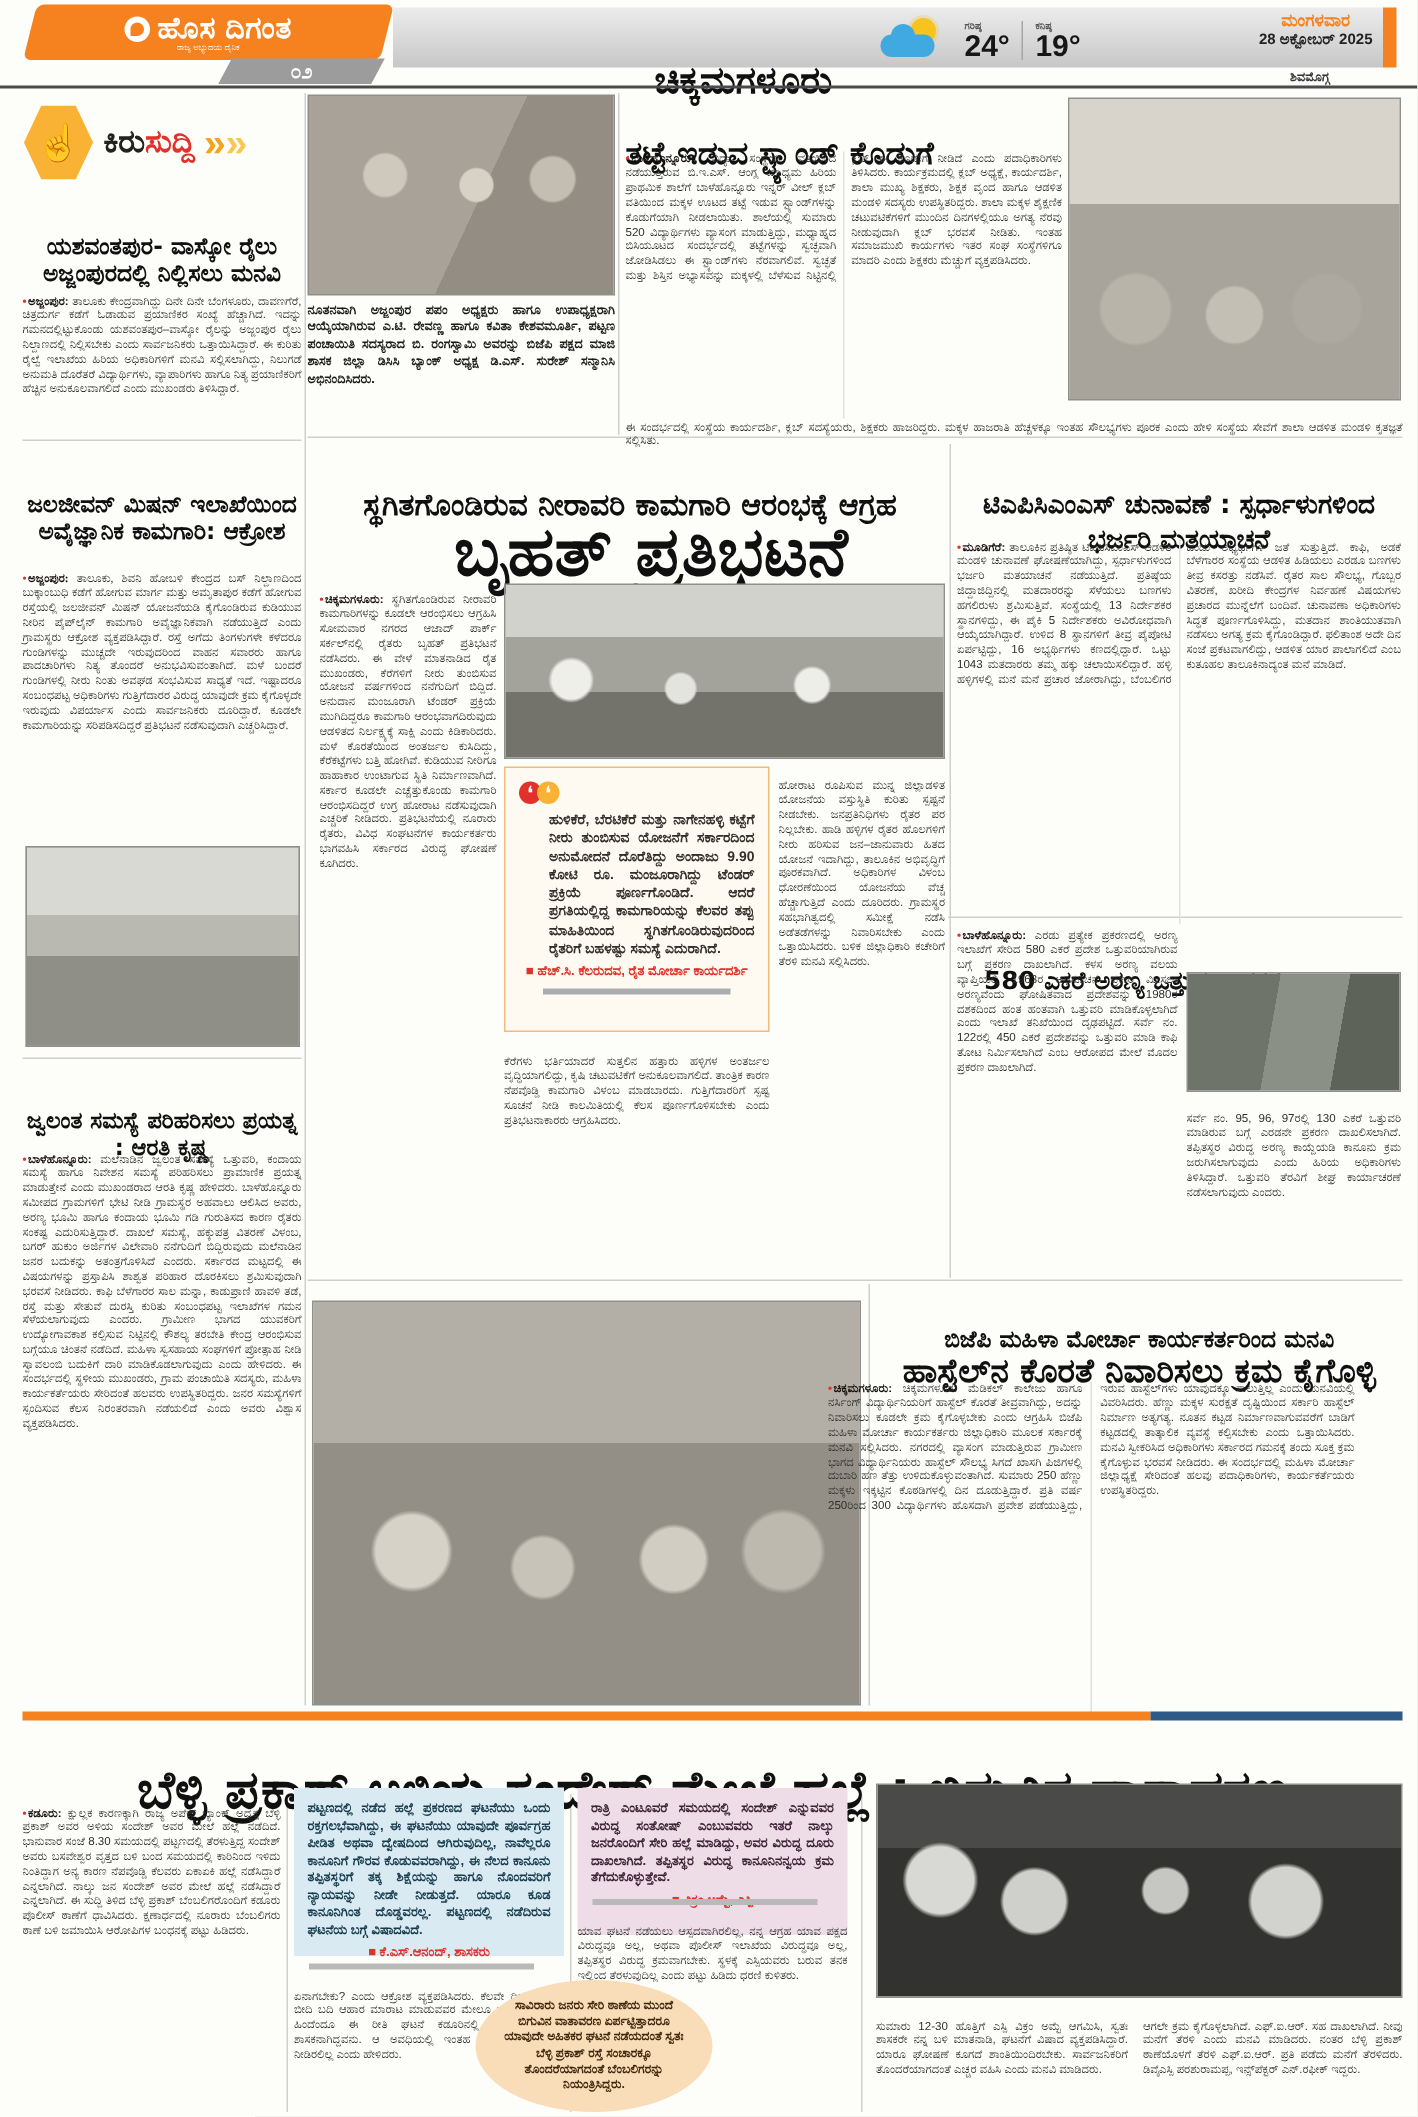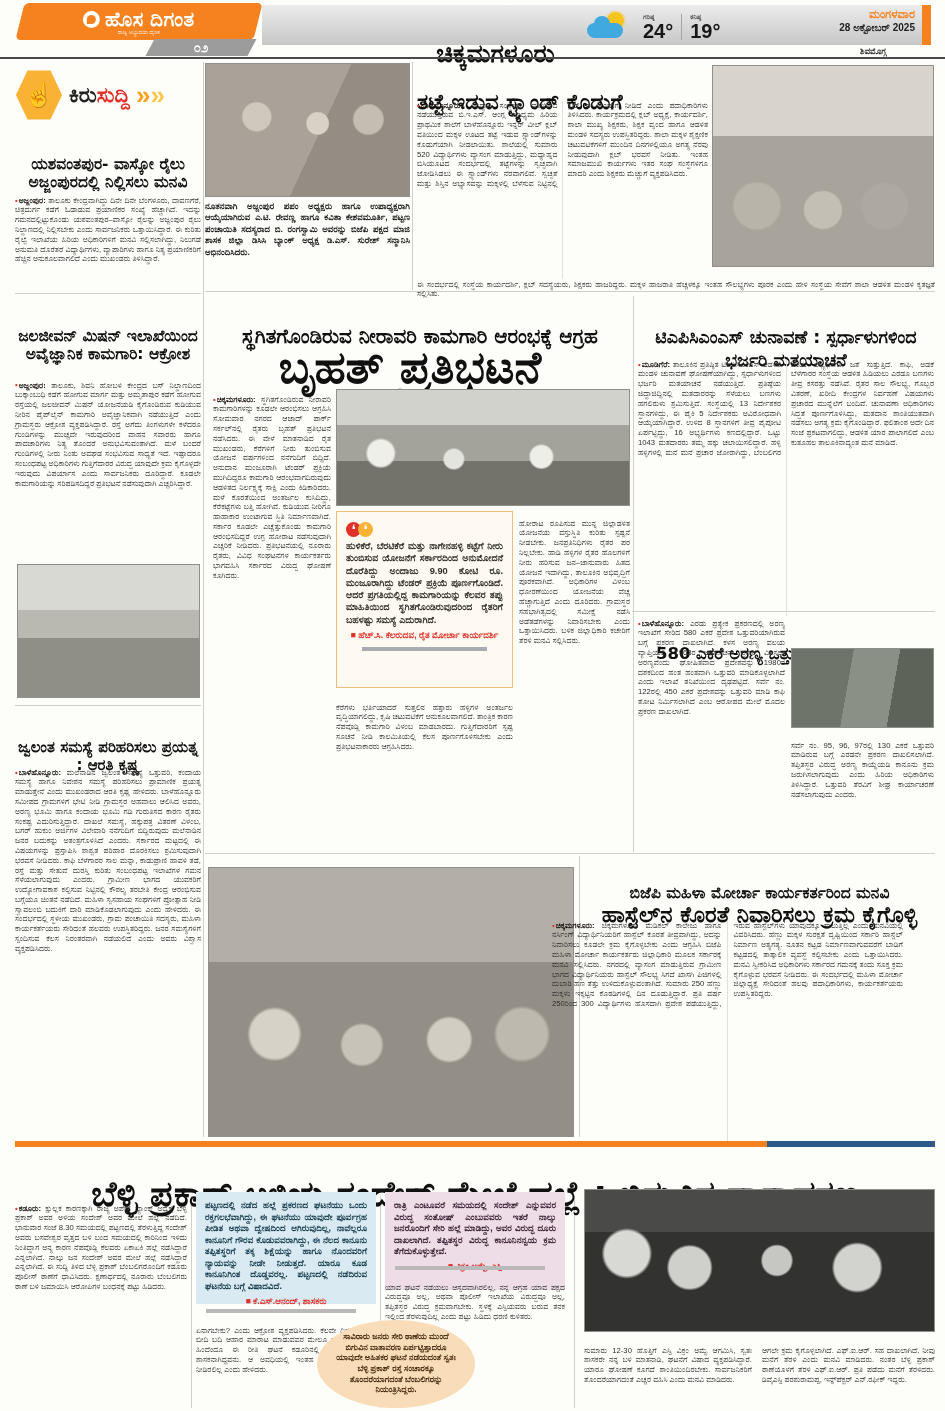--- a/index.html
+++ b/index.html
@@ -31,21 +31,21 @@
   #mh-page span{transform:skewX(28deg);color:#fff;font-weight:bold;font-size:13px;}
   #mh-edition{left:408px;top:11px;width:175px;font-size:25px;}
   #weather{left:585px;top:9px;width:330px;height:36px;display:flex;align-items:center;text-align:center;}
   .w-icon{position:relative;width:52px;height:32px;margin-right:6px;}
   .w-sun{position:absolute;left:22px;top:1px;width:17px;height:17px;border-radius:50%;background:#f7c31d;box-shadow:0 0 0 2px rgba(247,195,29,.25);}
   .w-cloud{position:absolute;left:2px;top:12px;width:36px;height:15px;background:#3fa9e0;border-radius:10px;}
   .w-cloud:before{content:"";position:absolute;left:7px;top:-7px;width:16px;height:16px;background:#3fa9e0;border-radius:50%;}
   .w-lbl{font-size:6.5px;color:#555;font-weight:bold;}
   .w-val{font-size:20px;font-weight:bold;color:#161616;line-height:1;}
   .w-sep{width:1px;height:26px;background:#a5a5a5;margin:0 8px;}
-  #mh-right{position:absolute;right:30px;top:8px;text-align:right;}
+  #mh-right{position:absolute;right:30px;top:8px;text-align:center;}
   #mh-day{font-size:11.5px;font-weight:bold;color:#f5821f;}
   #mh-date{font-size:10px;font-weight:bold;color:#222;margin-top:1px;}
   #mh-city{left:860px;top:46px;font-size:8.5px;font-weight:bold;color:#333;}
   
   #badge{left:15px;top:66px;width:188px;height:58px;display:flex;align-items:center;gap:6px;}
   #hex{width:48px;height:52px;background:#f9b233;clip-path:polygon(26% 3%,74% 3%,98% 50%,74% 97%,26% 97%,2% 50%);
        display:flex;align-items:center;justify-content:center;color:#fff;font-size:24px;}
   .badge-word{font-size:21px;font-weight:bold;}
   .badge-red{color:#e0312a;}
   .chev{font-size:26px;font-weight:bold;line-height:1;}
@@ -72,33 +72,33 @@
   #photo-class{left:712px;top:65px;width:222px;height:202px;
     background:radial-gradient(circle at 20% 70%,#b9b4aa 0 10%,transparent 11%),
                radial-gradient(circle at 50% 72%,#c4bfb5 0 10%,transparent 11%),
                radial-gradient(circle at 78% 70%,#aeA9a0 0 10%,transparent 11%),
                linear-gradient(#d8d4cc 0 35%,#a9a49b 35% 100%);}
   #thatte-bd{left:417px;top:93px;width:291px;height:178px;column-count:2;column-gap:10px;column-rule:1px solid #e0e0dc;}
   #thatte-bd2{left:417px;top:272px;width:518px;height:22px;}
   #sep-tr{left:205px;top:291px;width:730px;}
   
   #bruhat-kick{left:210px;top:296px;width:420px;font-size:20px;}
-  #bruhat-hl{left:200px;top:314px;width:420px;font-size:45px;line-height:1.15;}
+  #bruhat-hl{left:224px;top:314px;width:420px;font-size:45px;line-height:1.15;}
   #bruhat-a{left:213px;top:387px;width:118px;height:466px;}
   #photo-protest{left:336px;top:389px;width:294px;height:117px;
     background:radial-gradient(circle at 15% 55%,#efefea 0 5%,transparent 6%),
                radial-gradient(circle at 40% 60%,#e4e4de 0 5%,transparent 6%),
                radial-gradient(circle at 70% 58%,#eeeee8 0 5%,transparent 6%),
                linear-gradient(#d2d2cc 0 30%,#a3a39b 30% 62%,#73736b 62% 100%);}
   #quote-box{left:336px;top:511px;width:177px;height:177px;background:#fffaf1;border:1px solid #f0bd79;
              box-sizing:border-box;padding:8px 9px 6px;}
   .qcirc{display:inline-flex;width:15px;height:15px;border-radius:50%;color:#fff;font-size:13px;
          align-items:center;justify-content:center;margin-right:2px;}
   .qred{background:#e0312a;} .qyel{background:#f9b233;margin-left:-5px;}
-  #quote-txt{font-size:9.3px;font-weight:bold;line-height:1.32;color:#33302c;text-align:justify;margin-top:2px;}
+  #quote-txt{font-size:9.3px;font-weight:bold;line-height:1.32;color:#33302c;text-align:justify;margin-top:2px;margin-left:20px;}
   #quote-attr{font-size:8.8px;font-weight:bold;color:#e0312a;text-align:center;margin-top:4px;}
   #quote-bar{width:80%;height:4px;background:#a9adb1;margin:6px auto 0;}
   #bruhat-b{left:519px;top:511px;width:111px;height:342px;}
   #bruhat-c{left:336px;top:695px;width:177px;height:158px;}
   
   #tapcms-hl{left:638px;top:298px;width:296px;font-size:17.5px;line-height:1.3;}
   #tapcms-bd{left:638px;top:352px;width:296px;height:256px;column-count:2;column-gap:10px;column-rule:1px solid #e0e0dc;}
   #sep-r1{left:632px;top:611px;width:303px;}
   #forest-hl{left:638px;top:616px;width:296px;font-size:16.5px;}
   #forest-l{left:638px;top:611px;width:147px;height:204px;}

